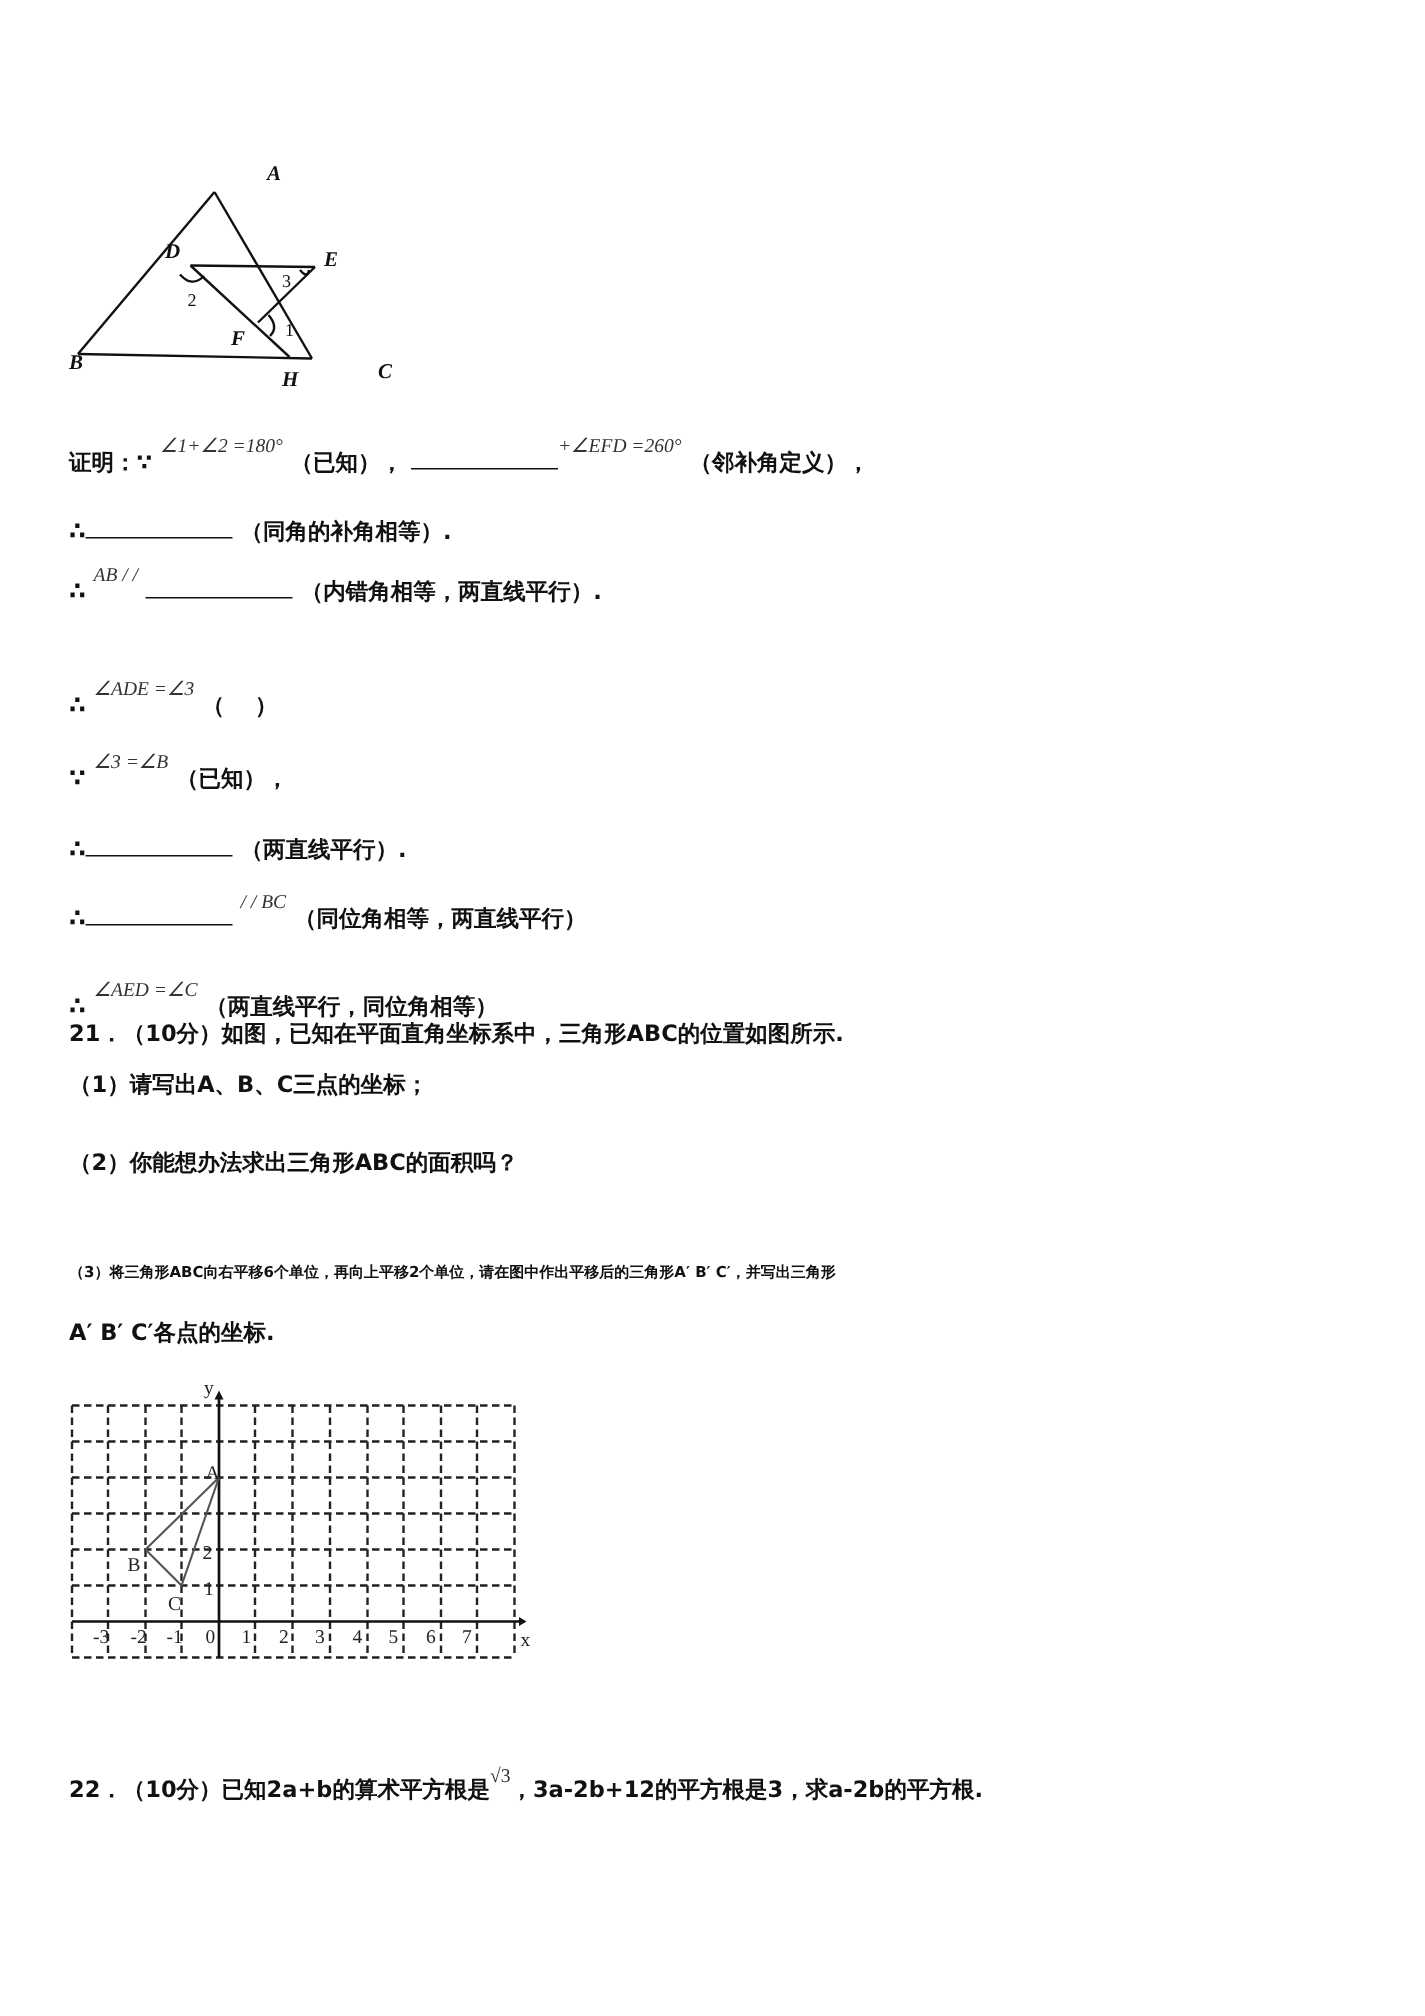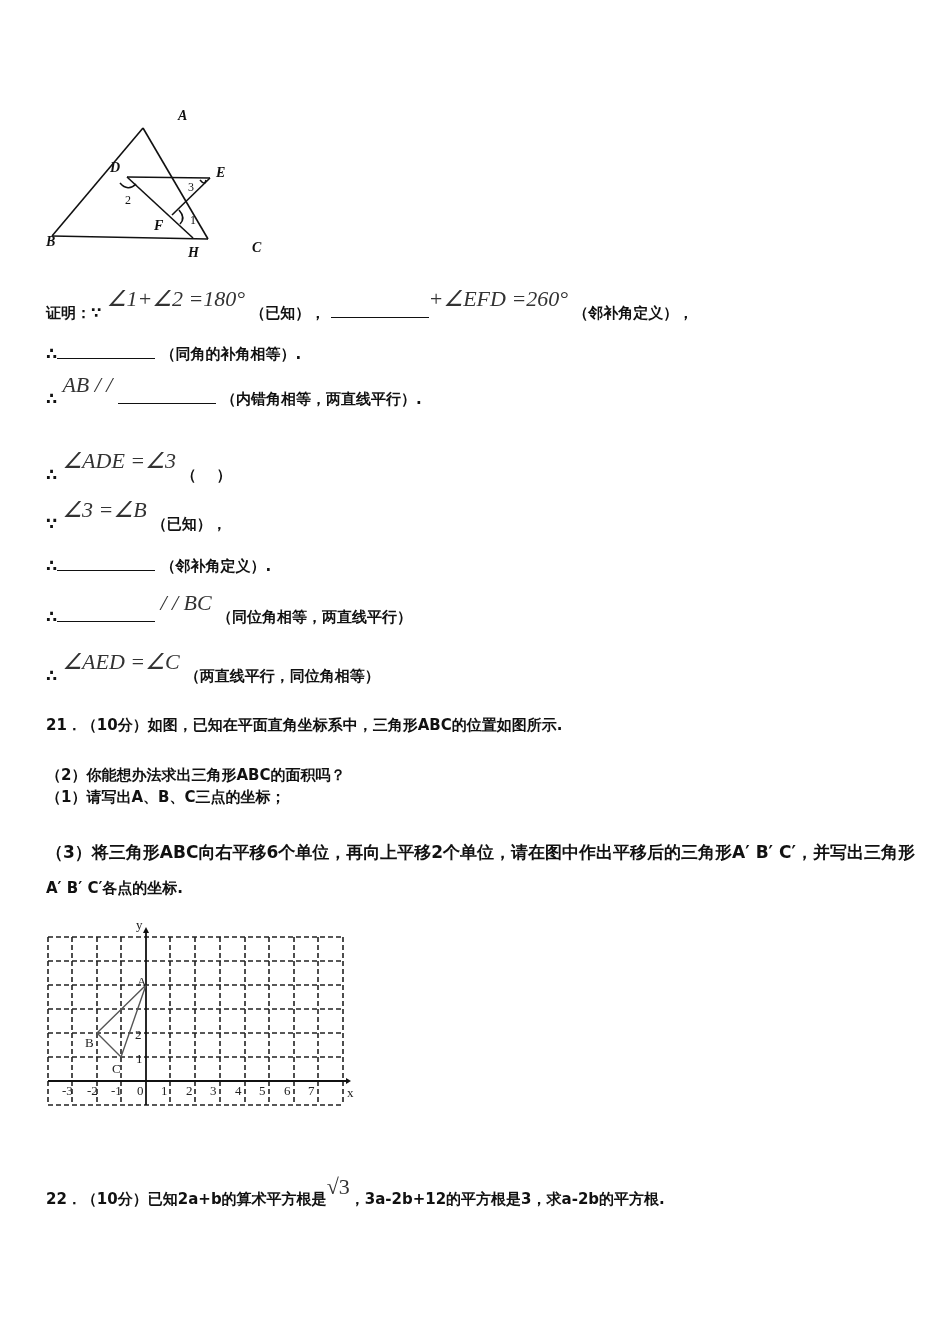--- a/index.html
+++ b/index.html
@@ -1,19 +1,19 @@
 <!DOCTYPE html>
 <html><head>
 <meta charset="utf-8">
 <style>
   html,body{margin:0;padding:0;background:#fff;}
   body{width:950px;height:1344px;position:relative;overflow:hidden;font-family:"DejaVu Sans",sans-serif;color:#111;}
   .abs{position:absolute;}
   .line{position:absolute;left:46px;font-size:15px;font-weight:bold;white-space:nowrap;}
-  .math{font-family:"Liberation Serif",serif;font-style:italic;font-weight:normal;font-size:22px;color:#333;position:relative;top:-12px;}
+  .math{font-family:"Liberation Serif",serif;font-style:italic;font-weight:normal;font-size:13px;color:#333;position:relative;top:-12px;}
   .blank{display:inline-block;width:98px;border-bottom:1.5px solid #111;height:14px;vertical-align:baseline;}
   .therefore{font-size:16px;font-weight:bold;}
   .q{position:absolute;left:46px;font-size:15px;font-weight:bold;white-space:nowrap;font-family:"DejaVu Sans",sans-serif;}
 </style>
 </head>
 <body>
 
 <svg class="abs" style="left:40px;top:100px" width="240" height="165" viewBox="0 0 240 165">
   <g stroke="#111" stroke-width="1.6" fill="none">
     <line x1="103" y1="28" x2="12" y2="136"></line>
@@ -64,37 +64,37 @@
   <span class="math">∠ADE =∠3</span>
   <span>（　 ）</span>
 </div>
 <div class="line" style="top:509px">
   <span class="therefore">∵</span>
   <span class="math">∠3 =∠B</span>
   <span>（已知），</span>
 </div>
 <div class="line" style="top:556px">
   <span class="therefore">∴</span><span class="blank"></span>
-  <span>（邻补角定义）.</span>
+  <span>（两直线平行）.</span>
 </div>
 <div class="line" style="top:602px">
   <span class="therefore">∴</span><span class="blank"></span>
   <span class="math">/ / BC</span>
   <span>（同位角相等，两直线平行）</span>
 </div>
 <div class="line" style="top:661px">
   <span class="therefore">∴</span>
   <span class="math">∠AED =∠C</span>
   <span>（两直线平行，同位角相等）</span>
 </div>
 
-<div class="q" style="top:716px">21．（10分）如图，已知在平面直角坐标系中，三角形ABC的位置如图所示.</div>
-<div class="q" style="top:788px">（1）请写出A、B、C三点的坐标；</div>
+<div class="q" style="top:680px">21．（10分）如图，已知在平面直角坐标系中，三角形ABC的位置如图所示.</div>
+<div class="q" style="top:714px">（1）请写出A、B、C三点的坐标；</div>
 <div class="q" style="top:766px">（2）你能想办法求出三角形ABC的面积吗？</div>
-<div class="q" style="top:841px;font-size:17px">（3）将三角形ABC向右平移6个单位，再向上平移2个单位，请在图中作出平移后的三角形A′ B′ C′，并写出三角形</div>
+<div class="q" style="top:841px;font-size:10px">（3）将三角形ABC向右平移6个单位，再向上平移2个单位，请在图中作出平移后的三角形A′ B′ C′，并写出三角形</div>
 <div class="q" style="top:879px">A′ B′ C′各点的坐标.</div>
 
 <svg class="abs" style="left:40px;top:915px" width="320" height="200" viewBox="0 0 320 200">
   <g stroke="#222" stroke-width="1.6" stroke-dasharray="5,3" fill="none">
     <line x1="8" y1="22" x2="303" y2="22"></line>
     <line x1="8" y1="46" x2="303" y2="46"></line>
     <line x1="8" y1="70" x2="303" y2="70"></line>
     <line x1="8" y1="94" x2="303" y2="94"></line>
     <line x1="8" y1="118" x2="303" y2="118"></line>
     <line x1="8" y1="142" x2="303" y2="142"></line>

